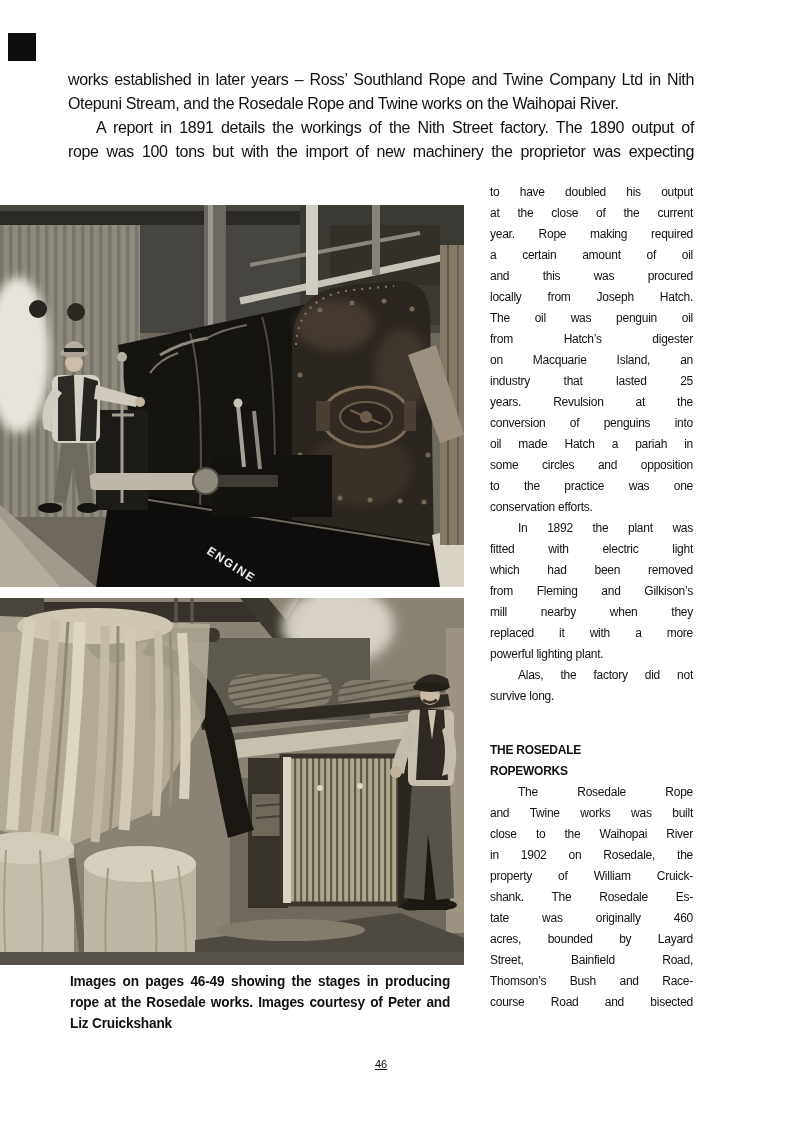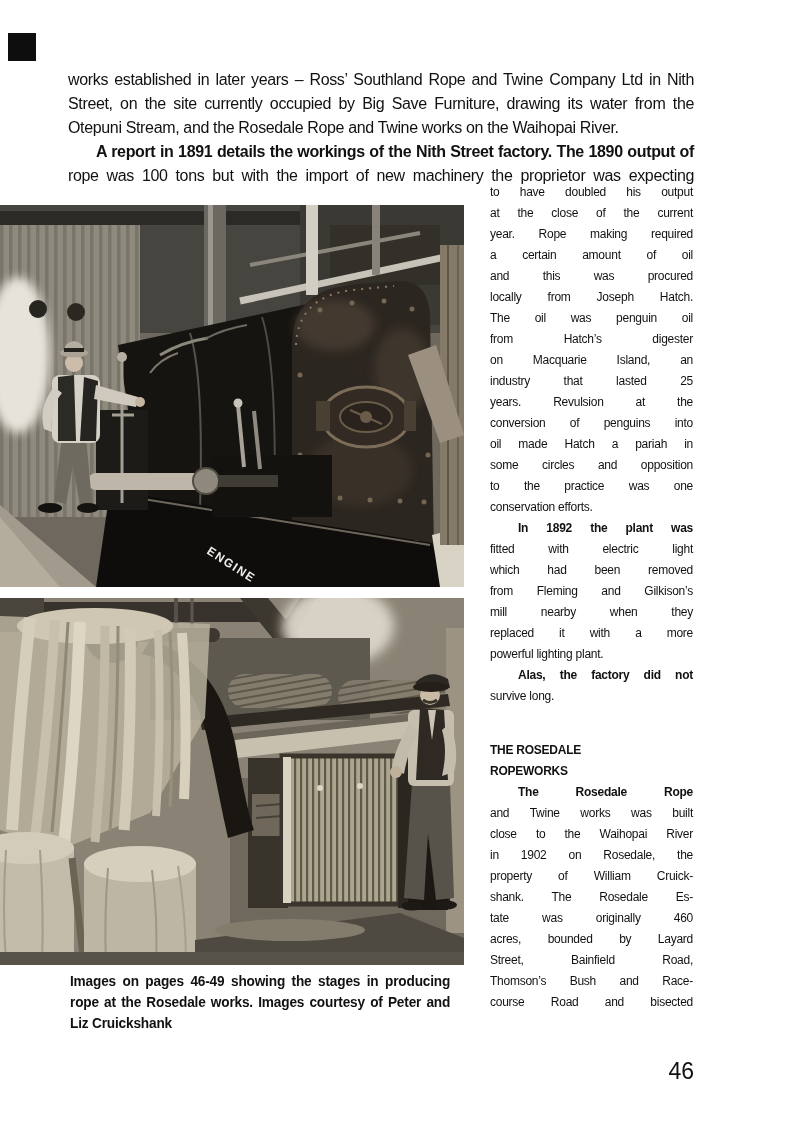--- a/index.html
+++ b/index.html
@@ -5,46 +5,45 @@
   html,body{margin:0;padding:0;background:#e8e8e8;}
   .page{
     position:relative;width:800px;height:1135px;margin:0 auto;
     background:#ffffff;overflow:hidden;
     font-family:"Liberation Sans","DejaVu Sans",sans-serif;
     color:#111111;
   }
   .scan-mark{position:absolute;left:8px;top:33px;width:28px;height:28px;background:#0e0e0e;}
   .tl{text-align:justify;text-align-last:left;white-space:normal;}
   .tl.just{text-align-last:justify;}
-  .tl.ind{text-indent:28px;font-weight:bold;}
+  .tl.ind{text-indent:28px;}
   .tl.hd{font-weight:700;text-align-last:left;font-size:17px;line-height:22px;}
   .tl.gap{margin-top:33px;}
   .intro{position:absolute;left:68px;top:68px;width:626px;}
   .intro .tl{font-size:16px;line-height:24px;letter-spacing:-0.35px;}
   .col{position:absolute;left:490px;top:182px;width:203px;}
   .col .tl{font-size:12px;line-height:21px;letter-spacing:-0.25px;}
   .figure{position:absolute;left:0;background:#777;overflow:hidden;}
   .fig1{top:205px;width:464px;height:382px;}
   .fig2{top:598px;width:464px;height:367px;}
   .figure svg{display:block;width:100%;height:100%;}
   .caption{position:absolute;left:70px;top:970px;width:432px;transform:scaleX(0.88);transform-origin:left top;}
   .caption .tl{font-weight:700;font-size:15.5px;line-height:21px;letter-spacing:-0.2px;}
-  .pageno{position:absolute;left:68px;top:1058px;width:626px;text-align:right;font-size:23px;letter-spacing:0;}
+  .pageno{position:absolute;left:68px;top:1058px;width:626px;text-align:center;font-size:11px;letter-spacing:0;text-decoration:underline;}
 </style>
 </head>
 <body>
 
 <div class="page">
 
   <div class="scan-mark"></div>
 
   <div class="intro">
 
   <div class="tl just">works established in later years – Ross’ Southland Rope and Twine Company Ltd in Nith</div>
-      <div class="tl just">Street, on the site currently occupied by Big Save Furniture, drawing its water from the</div>
       <div class="tl">Otepuni Stream, and the Rosedale Rope and Twine works on the Waihopai River.</div>
       <div class="tl just ind">A report in 1891 details the workings of the Nith Street factory. The 1890 output of</div>
       <div class="tl just">rope was 100 tons but with the import of new machinery the proprietor was expecting</div>
     </div>
 
   <figure class="figure fig1" style="margin:0">
     <svg viewBox="0 0 464 382" preserveAspectRatio="none">
       <defs>
         <pattern id="corr" width="9" height="10" patternUnits="userSpaceOnUse">
           <rect width="9" height="10" fill="#8f8a7e"></rect>

